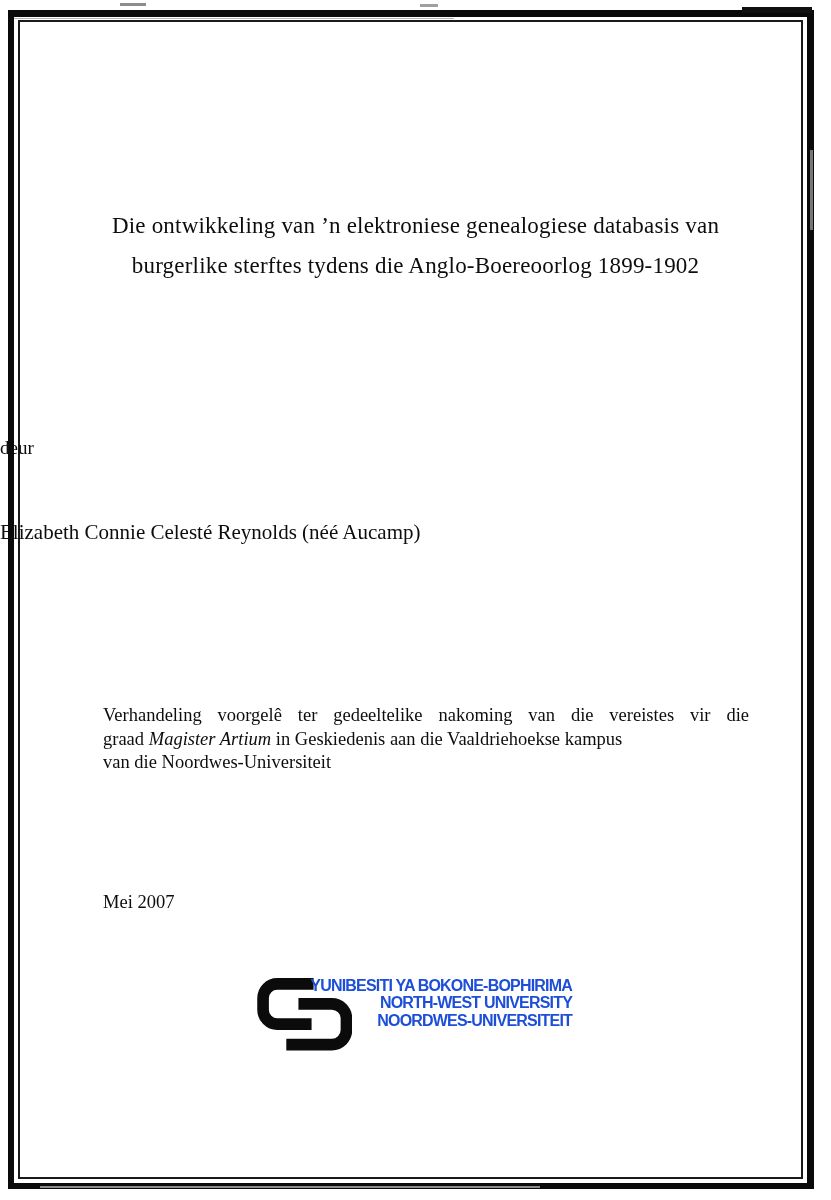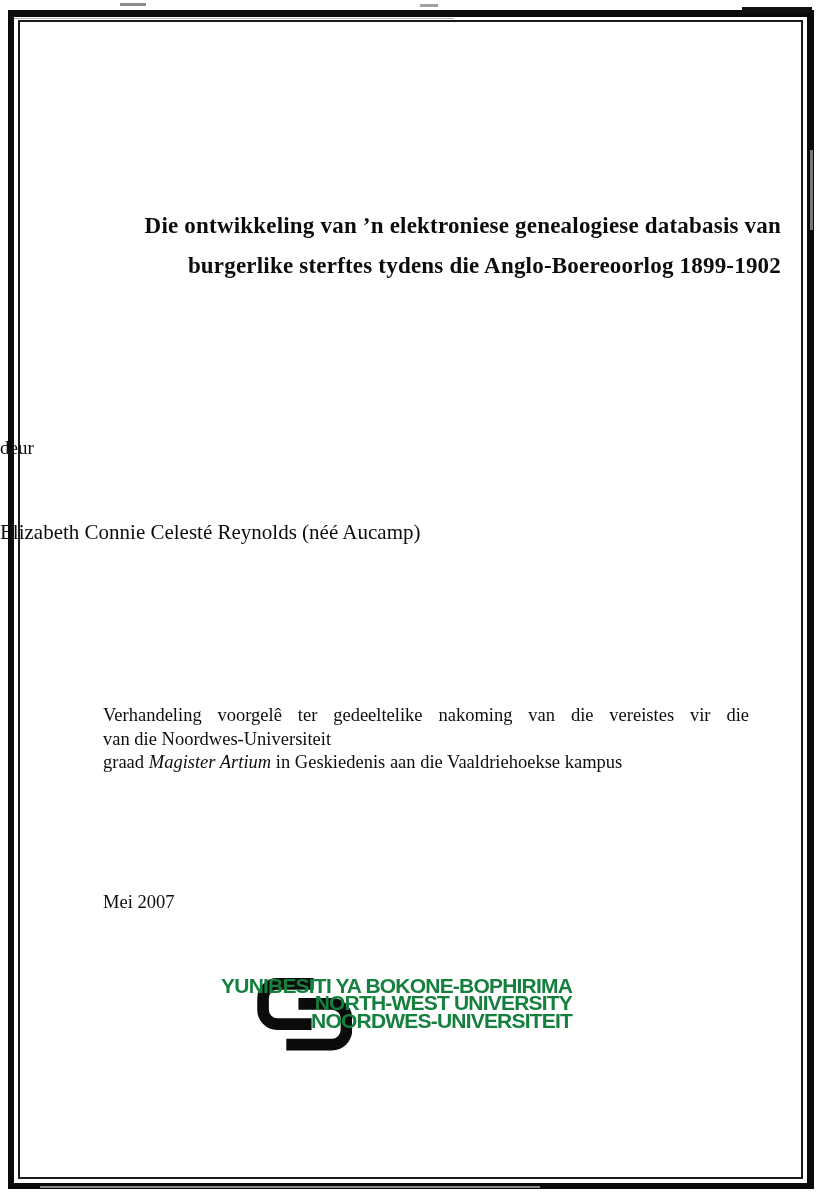--- a/index.html
+++ b/index.html
@@ -30,25 +30,24 @@
   .artifact.a1 { left: 14px; top: 18px; width: 440px; height: 1px; background: #b3b3b3; }
   .artifact.a2 { left: 742px; top: 7px; width: 70px; height: 6px; background: #111; }
   .artifact.a3 { left: 120px; top: 3px; width: 26px; height: 3px; background: #8c8c8c; }
   .artifact.a4 { left: 420px; top: 4px; width: 18px; height: 3px; background: #9f9f9f; }
   .artifact.a5 { left: 40px; top: 1186px; width: 500px; height: 2px; background: #8a8a8a; }
   .artifact.a6 { left: 810px; top: 150px; width: 3px; height: 80px; background: #777; }
   
   .title {
     position: absolute;
     left: 50px; right: 50px; top: 206px;
-    text-align: right;
+    text-align: center;
     font-size: 23px;
     line-height: 40px;
     letter-spacing: 0.2px;
-    font-weight: bold;
   }
   .byline {
     position: absolute;
     left: 0; right: 0; top: 436px;
     text-align: left;
     font-size: 19px;
     line-height: 24px;
   }
   .author {
     position: absolute;
@@ -84,24 +83,24 @@
     left: 257px; top: 978px;
     width: 95px; height: 73px;
   }
   .logo-text {
     position: absolute;
     right: 259px; top: 977px;
     text-align: right;
     white-space: nowrap;
     font-family: "Liberation Sans", sans-serif;
     font-weight: bold;
-    font-size: 21px;
+    font-size: 16px;
     line-height: 17.4px;
     letter-spacing: -0.8px;
-    color: #15803d;
+    color: #1d4ed8;
   }
 </style>
 </head>
 <body>
 
 <div class="page">
 
   <div class="outer-frame"></div>
   <div class="inner-frame"></div>
 
@@ -116,22 +115,22 @@
     <div>Die ontwikkeling van ’n elektroniese genealogiese databasis van</div>
     <div>burgerlike sterftes tydens die Anglo-Boereoorlog 1899-1902</div>
   </div>
 
   <div class="byline">deur</div>
 
   <div class="author">Elizabeth Connie Celesté Reynolds (néé Aucamp)</div>
 
   <div class="statement">
     <span class="justified">Verhandeling voorgelê ter gedeeltelike nakoming van die vereistes vir die</span>
+    <span class="plain"><span>graad </span><span class="italic">Magister Artium</span><span> in Geskiedenis aan die Vaaldriehoekse kampus</span></span>
     <span class="plain">van die Noordwes-Universiteit</span>
-    <span class="plain"><span>graad </span><span class="italic">Magister Artium</span><span> in Geskiedenis aan die Vaaldriehoekse kampus</span></span>
   </div>
 
   <div class="supervisor">
     <div>Mei 2007</div>
   </div>
 
   <div class="logo-icon">
     <svg width="95" height="73" viewBox="0 0 94 72" xmlns="http://www.w3.org/2000/svg">
 
       <path d="M 56 5.75 H 20 A 14 14 0 0 0 6 19.75 V 31.5 A 14 14 0 0 0 20 45.5 H 54" fill="none" stroke="#0b0b0b" stroke-width="11.5" stroke-linecap="butt"></path>

